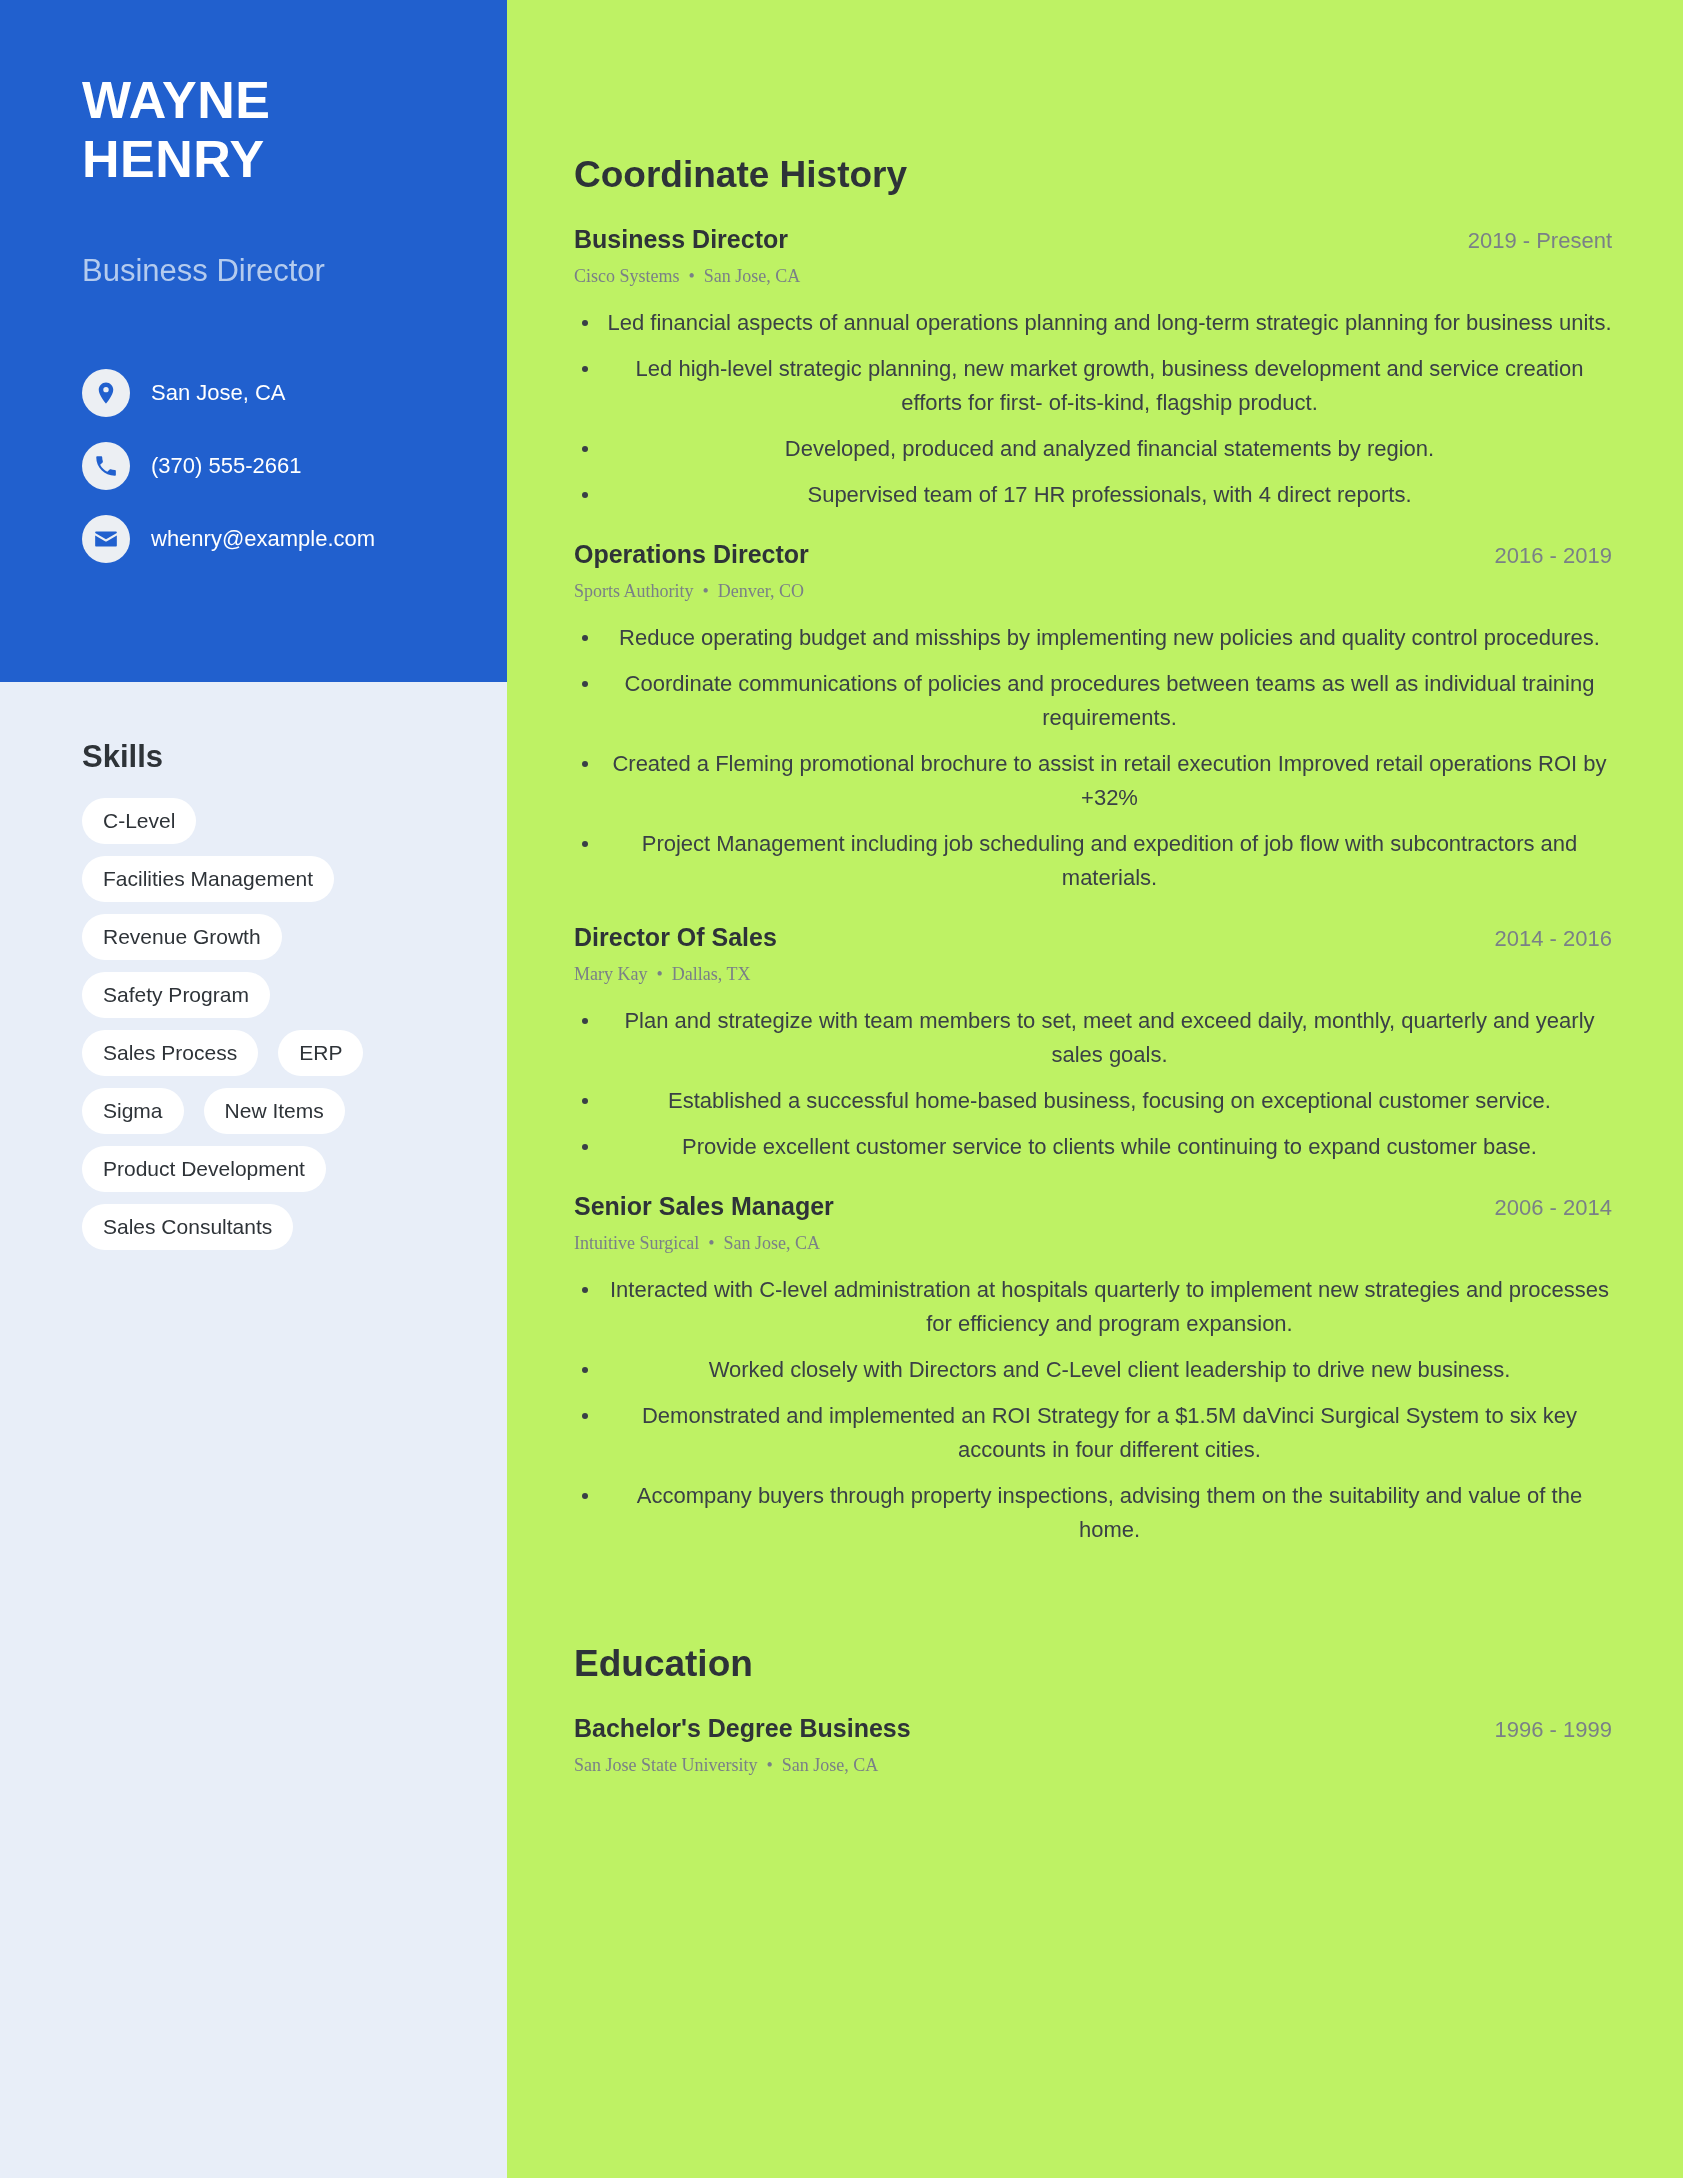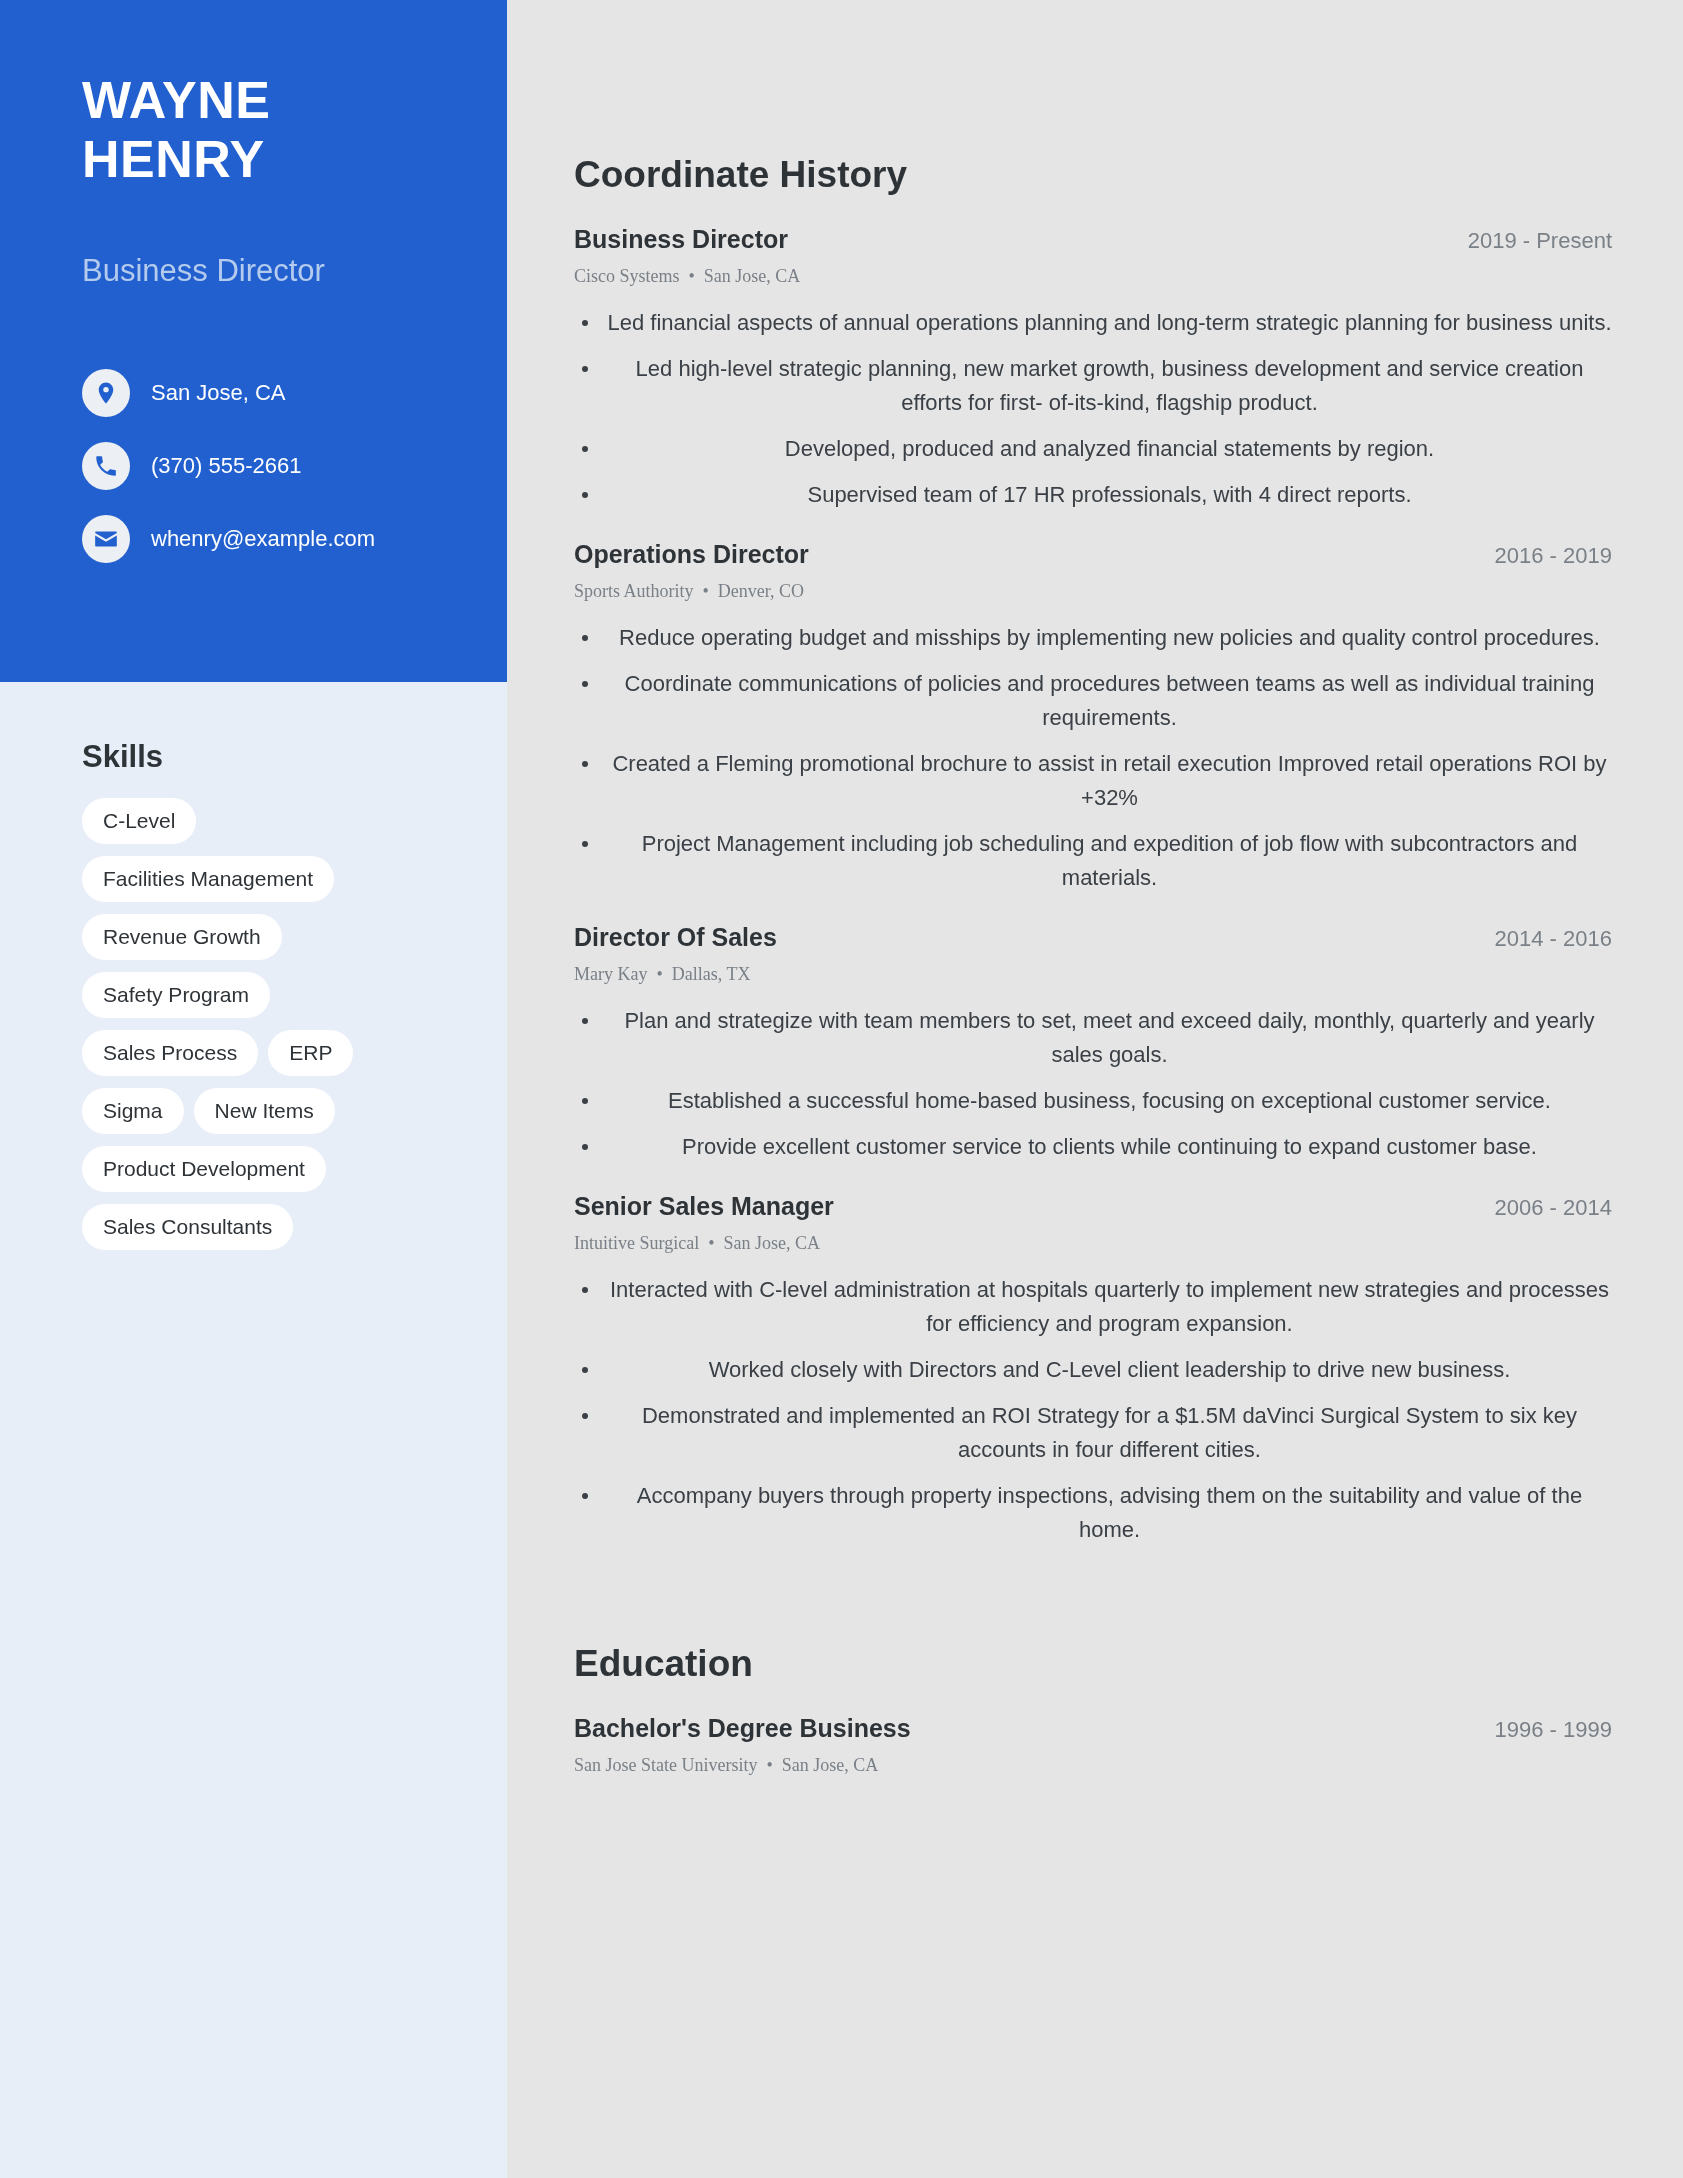--- a/index.html
+++ b/index.html
@@ -9,21 +9,21 @@
     height: 2178px;
     background: #ffffff;
     font-family: "Liberation Sans", sans-serif;
     -webkit-font-smoothing: antialiased;
   }
 
   .page {
     position: relative;
     width: 1683px;
     height: 2178px;
-    background: #e5e5e5;
+    background: #bef264;
     overflow: hidden;
   }
 
   
   .sidebar {
     position: absolute;
     left: 0;
     top: 0;
     width: 507px;
     height: 2178px;
@@ -112,21 +112,21 @@
     color: #2e3338;
     font-size: 31px;
     font-weight: bold;
     line-height: 38px;
     margin-bottom: 22px;
   }
 
   .skill-tags {
     display: flex;
     flex-wrap: wrap;
-    gap: 12px 10px;
+    gap: 12px 20px;
     width: 297px;
   }
 
   .skill-tag {
     background: #ffffff;
     border-radius: 24px;
     padding: 10px 21px;
     font-size: 21px;
     line-height: 26px;
     color: #2e3338;

